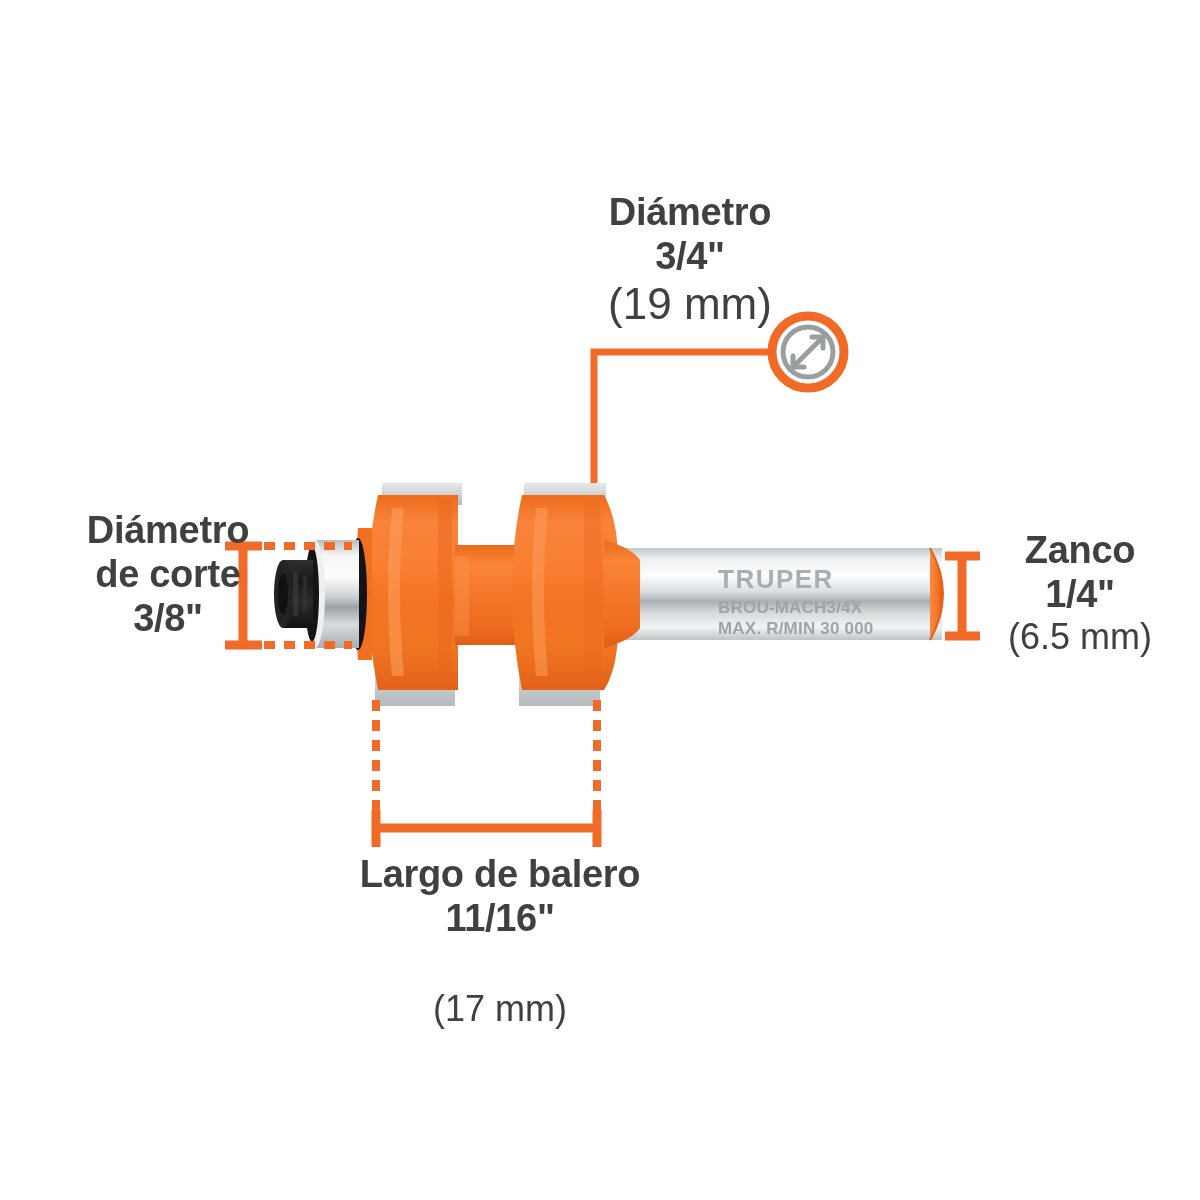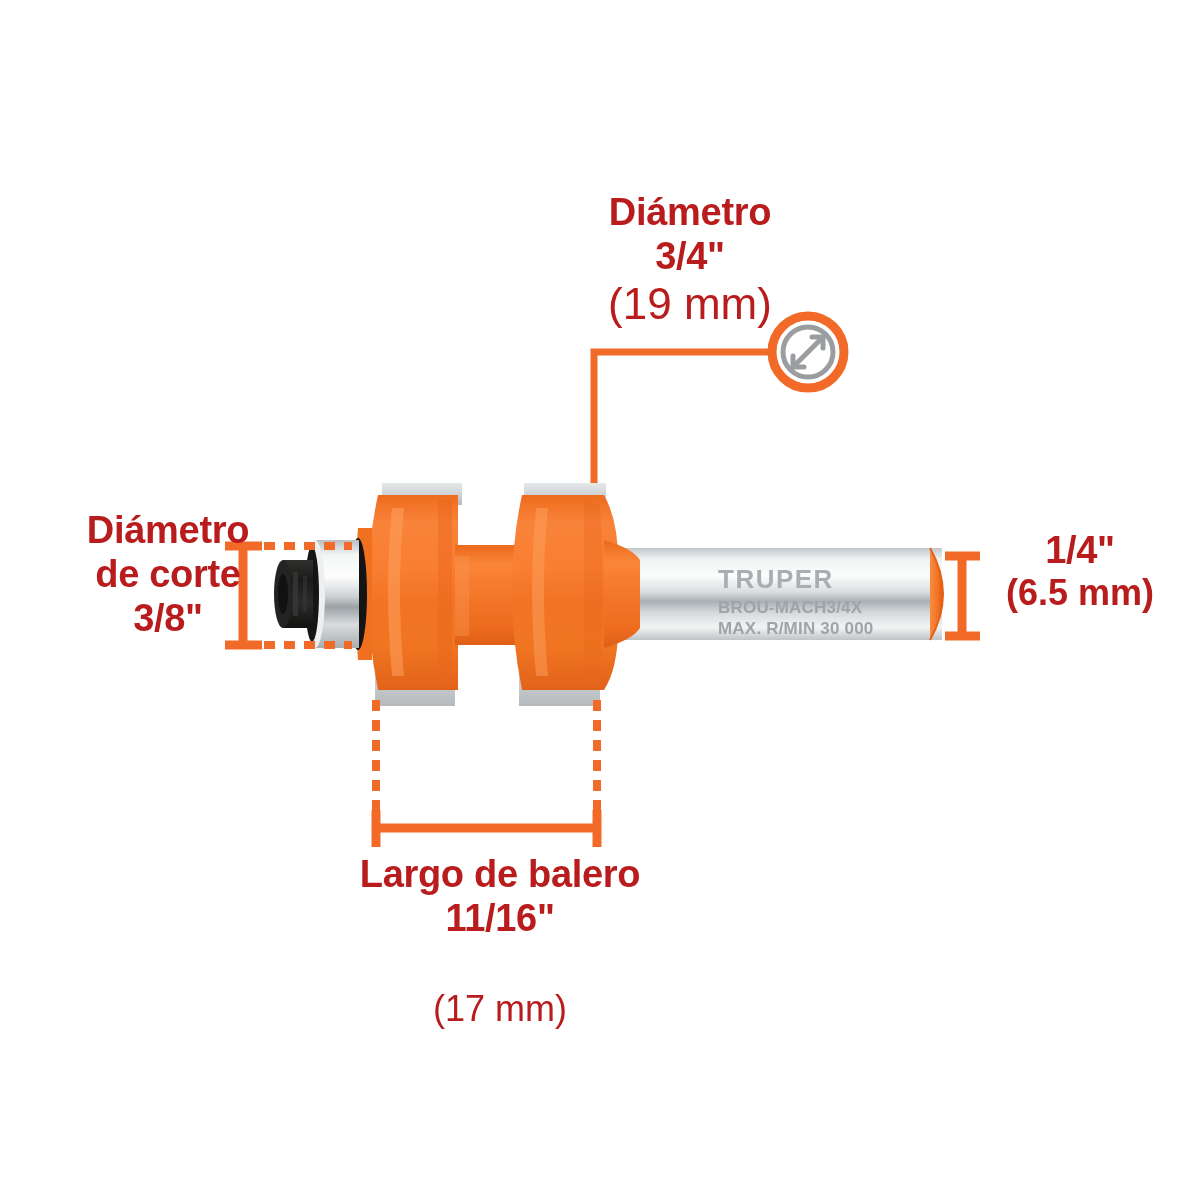--- a/index.html
+++ b/index.html
@@ -25,21 +25,21 @@
     position: absolute;
     left: 0; top: 0;
     width: 1200px;
     height: 1200px;
     display: block;
   }
   .callout {
     position: absolute;
     text-align: center;
     line-height: 1.16;
-    color: #b91c1c;
+    color: #404040;
     font-weight: 700;
     letter-spacing: -0.3px;
   }
   .callout .ln {
     display: block;
     white-space: nowrap;
   }
   .callout .ln.metric {
     font-weight: 400;
     letter-spacing: 0px;
@@ -60,21 +60,21 @@
     font-size: 38px;
   }
   #callout-bearing-diameter .ln.metric { font-size: 36px; }
 
   #callout-shank {
     left: 965px;
     top: 528px;
     width: 230px;
     font-size: 38px;
   }
-  #callout-shank .ln.metric { font-size: 36px; font-weight: bold; }
+  #callout-shank .ln.metric { font-size: 36px; }
 
   #callout-cut-length {
     left: 300px;
     top: 852px;
     width: 400px;
     font-size: 38px;
   }
   #callout-cut-length .ln.metric { font-size: 36px; margin-top: 48px; }
 </style>
 </head>
@@ -275,20 +275,21 @@
     <span class="ln metric">(19 mm)</span>
   </div>
 
   <div class="callout" id="callout-bearing-diameter">
     <span class="ln">Diámetro</span>
     <span class="ln">de corte</span>
     <span class="ln">3/8"</span>
   </div>
 
   <div class="callout" id="callout-shank">
+    <span class="ln">Zanco</span>
     <span class="ln">1/4"</span>
     <span class="ln metric">(6.5 mm)</span>
   </div>
 
   <div class="callout" id="callout-cut-length">
     <span class="ln">Largo de balero</span>
     <span class="ln">11/16"</span>
     <span class="ln metric">(17 mm)</span>
   </div>
 

